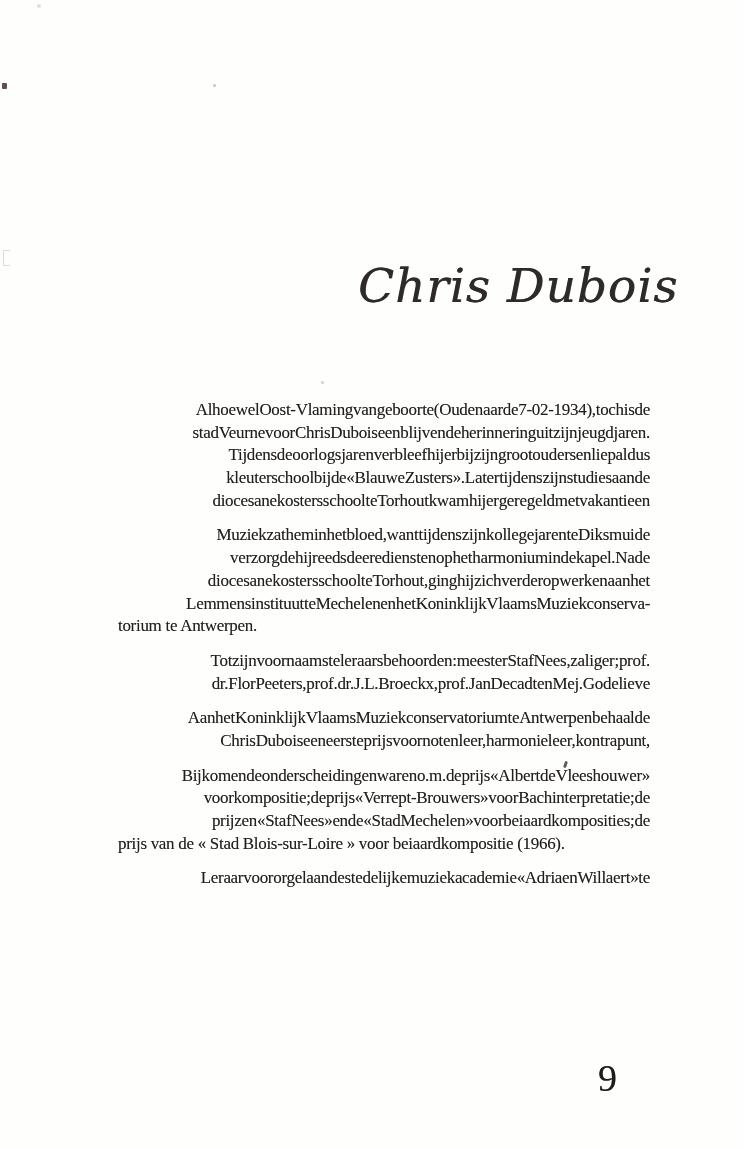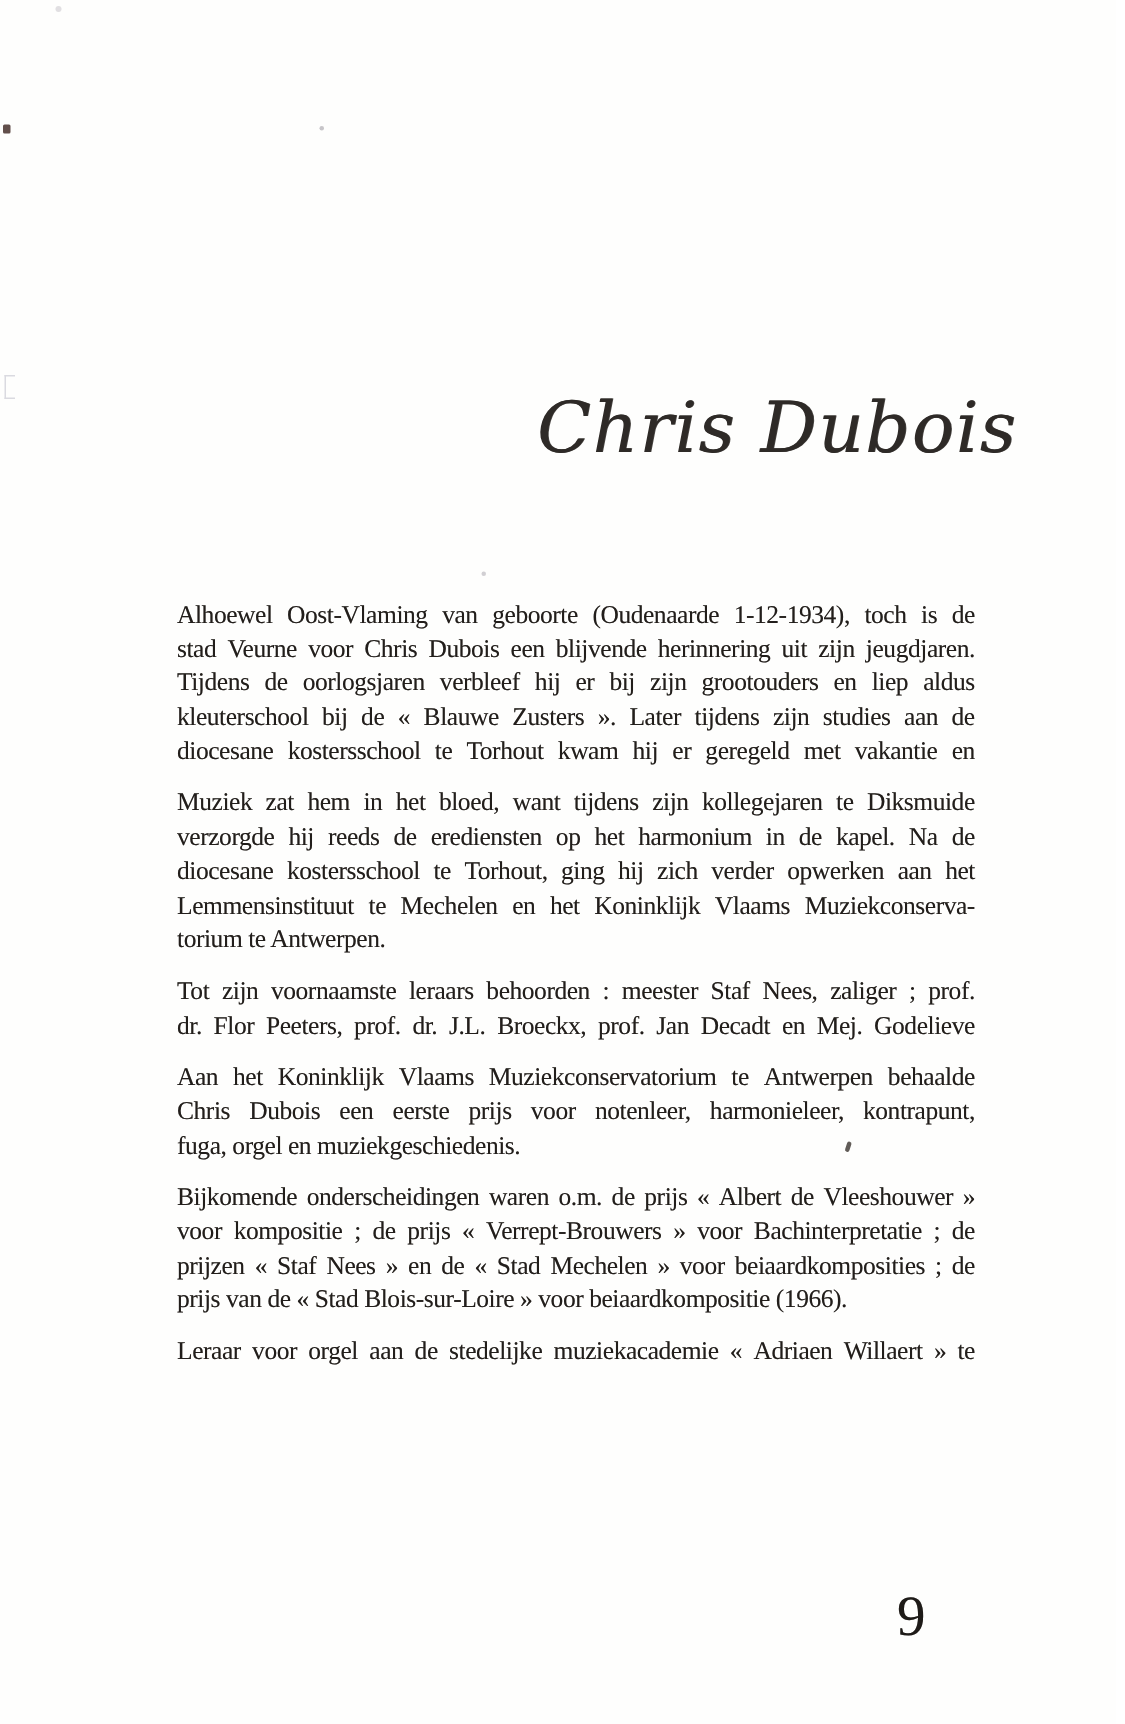--- a/index.html
+++ b/index.html
@@ -31,21 +31,21 @@
     left: 118px; top: 399px;
     width: 532px;
     font-size: 17px;
     letter-spacing: -0.3px;
     color: #221e1b;
     text-shadow: 0 0 0.4px rgba(40,35,30,0.45);
   }
   .paragraph { margin: 0 0 12px 0; }
   .line {
     display: flex;
-    justify-content: space-between;
+    justify-content: flex-end;
     height: 22.7px;
     line-height: 22.7px;
     white-space: nowrap;
   }
   .line.last {
     display: block;
     white-space: nowrap;
   }
   .page-number {
     position: absolute;
@@ -72,21 +72,21 @@
   <div class="script-title">Chris Dubois</div>
 
   <div class="text-block" id="paragraphs">
       <div class="paragraph">
         <div class="line">
           <span>Alhoewel</span>
           <span>Oost-Vlaming</span>
           <span>van</span>
           <span>geboorte</span>
           <span>(Oudenaarde</span>
-          <span>1-12-1934),</span>
+          <span>7-02-1934),</span>
           <span>toch</span>
           <span>is</span>
           <span>de</span>
         </div>
         <div class="line">
           <span>stad</span>
           <span>Veurne</span>
           <span>voor</span>
           <span>Chris</span>
           <span>Dubois</span>
@@ -241,21 +241,20 @@
           <span>Chris</span>
           <span>Dubois</span>
           <span>een</span>
           <span>eerste</span>
           <span>prijs</span>
           <span>voor</span>
           <span>notenleer,</span>
           <span>harmonieleer,</span>
           <span>kontrapunt,</span>
         </div>
-        <div class="line last">fuga, orgel en muziekgeschiedenis.</div>
       </div>
       <div class="paragraph">
         <div class="line">
           <span>Bijkomende</span>
           <span>onderscheidingen</span>
           <span>waren</span>
           <span>o.m.</span>
           <span>de</span>
           <span>prijs</span>
           <span>«</span>

